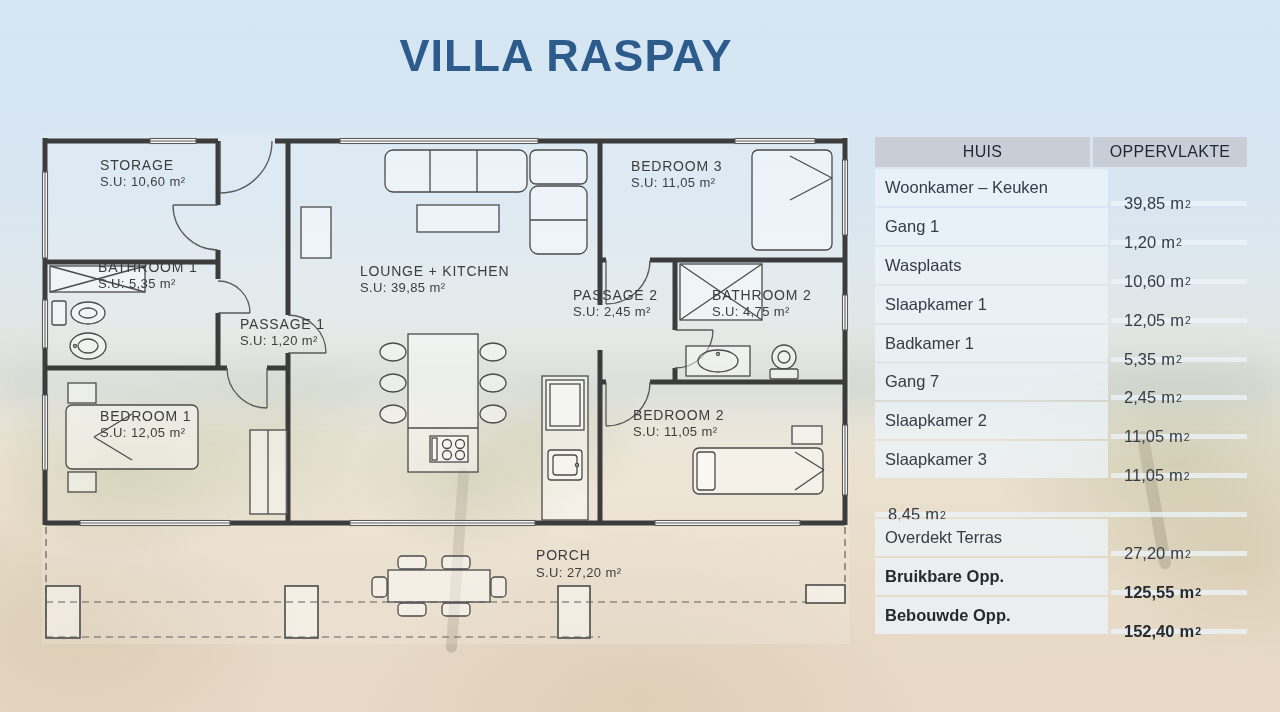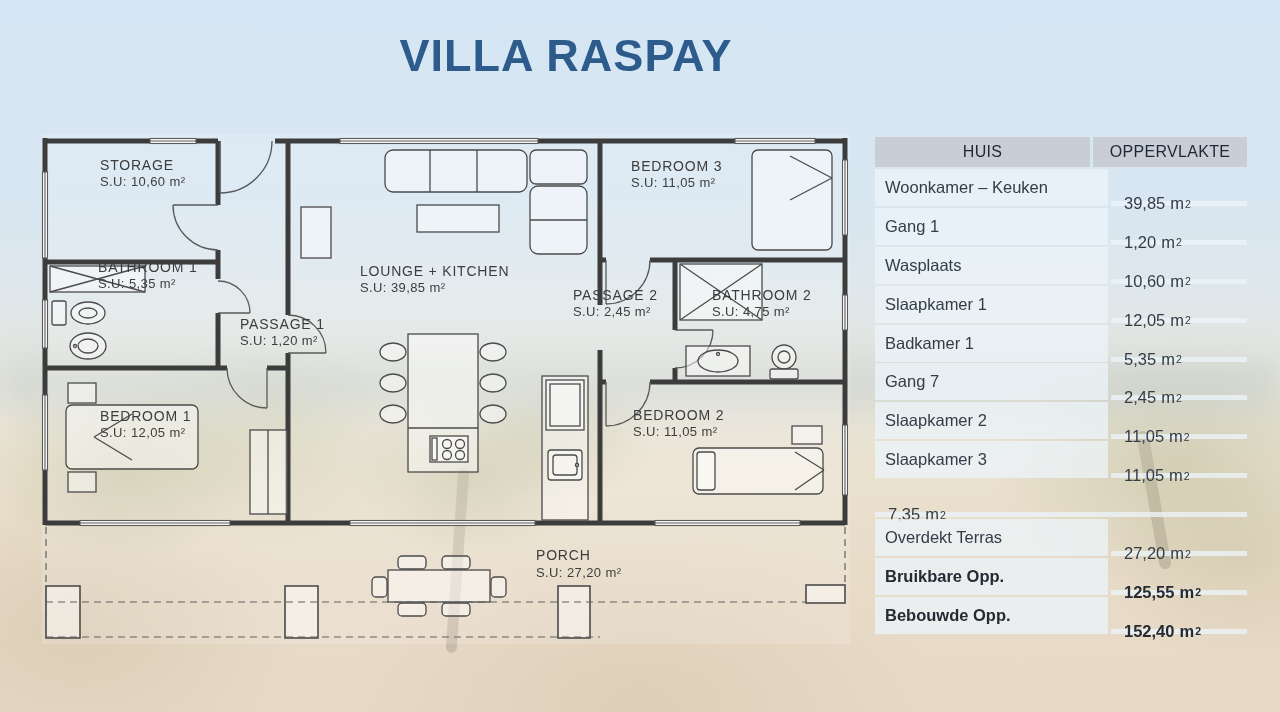--- a/index.html
+++ b/index.html
@@ -337,21 +337,21 @@
     <div class="trow">
       <div class="td name">Slaapkamer 3</div>
       <div class="td area">
           <span>11,05</span>
           <span class="ub">m</span>
           <sup>2</sup>
         </div>
     </div>
     <div class="trow">
       <div class="td area">
-          <span>7,35</span>
+          <span>8,45</span>
           <span class="ub">m</span>
           <sup>2</sup>
         </div>
     </div>
     <div class="trow">
       <div class="td name">Overdekt Terras</div>
       <div class="td area">
           <span>27,20</span>
           <span class="ub">m</span>
           <sup>2</sup>

